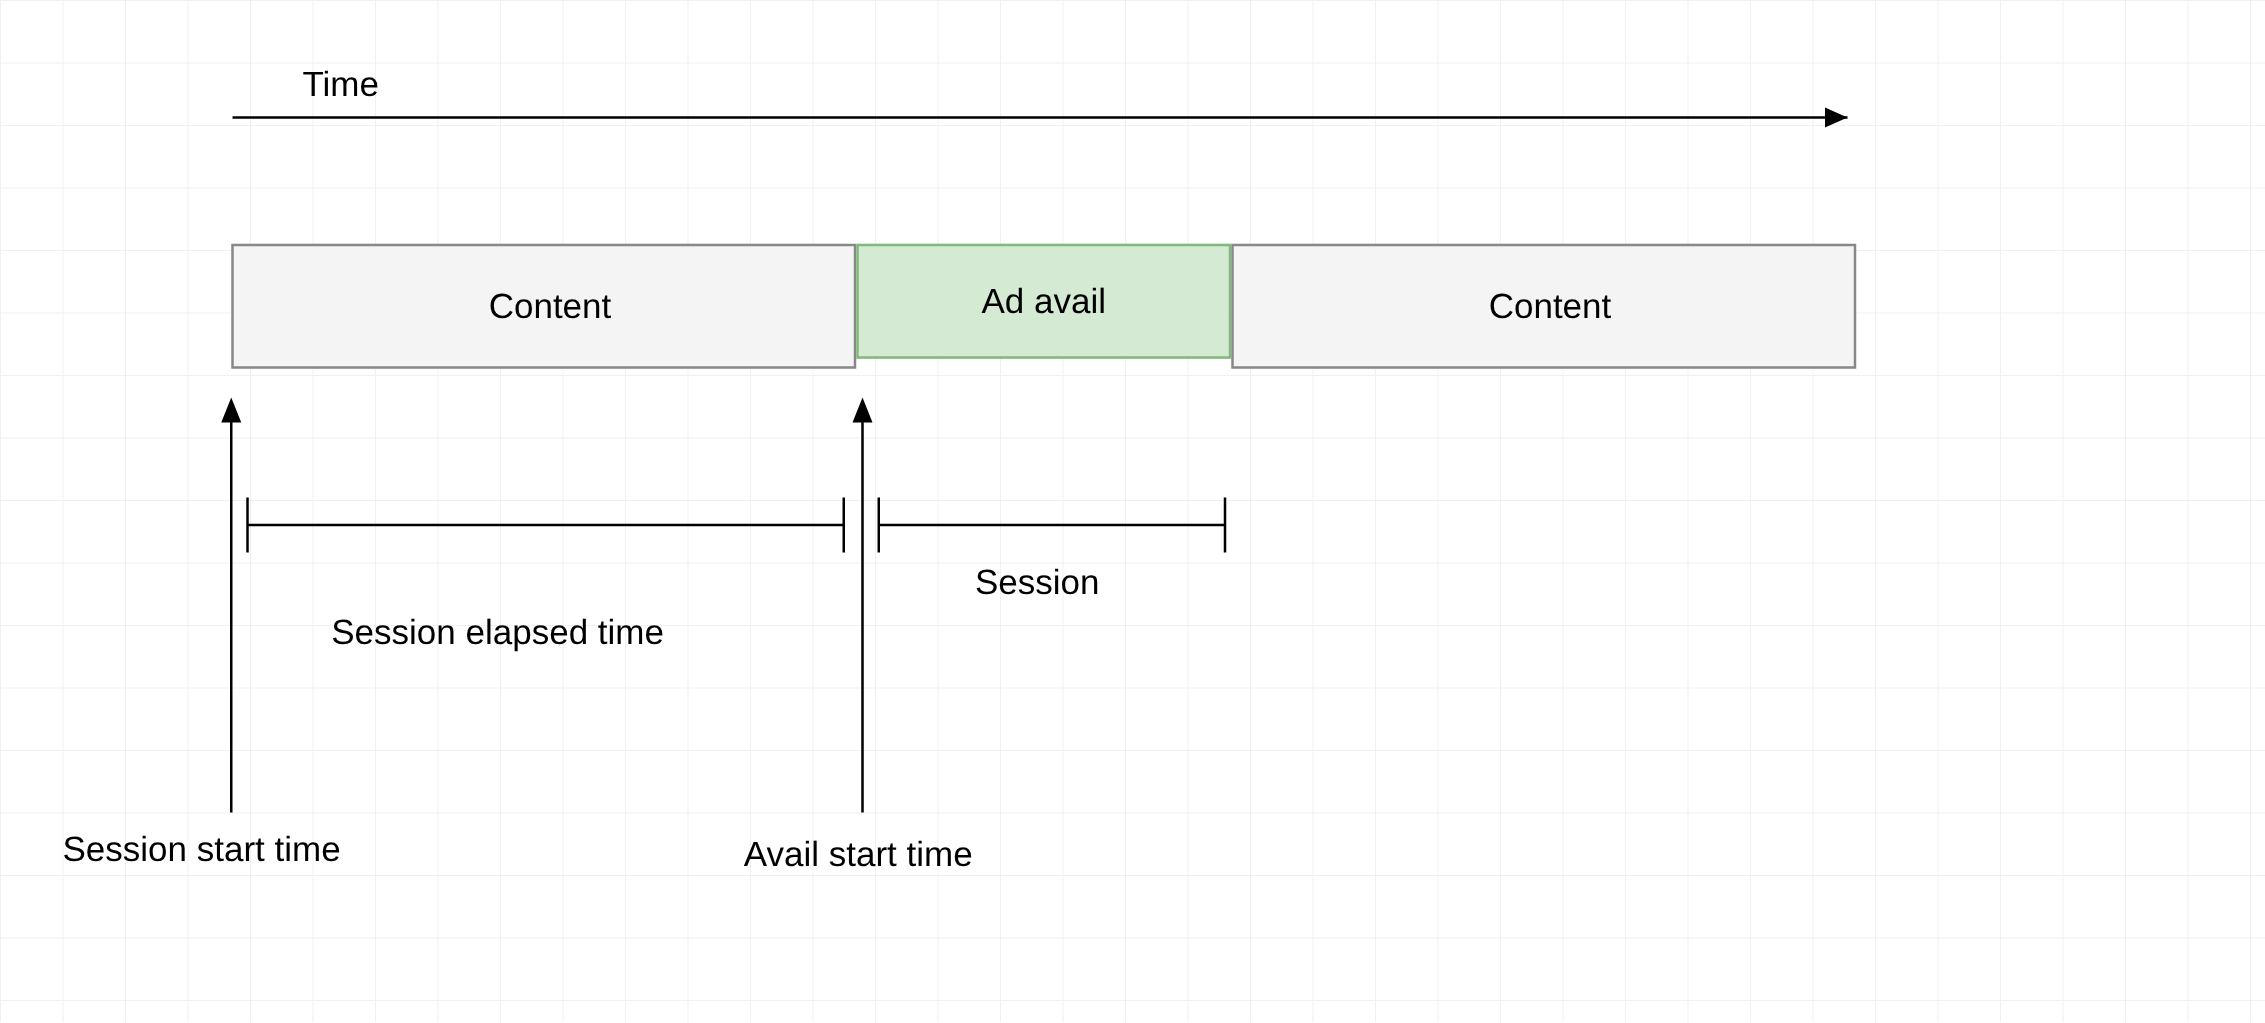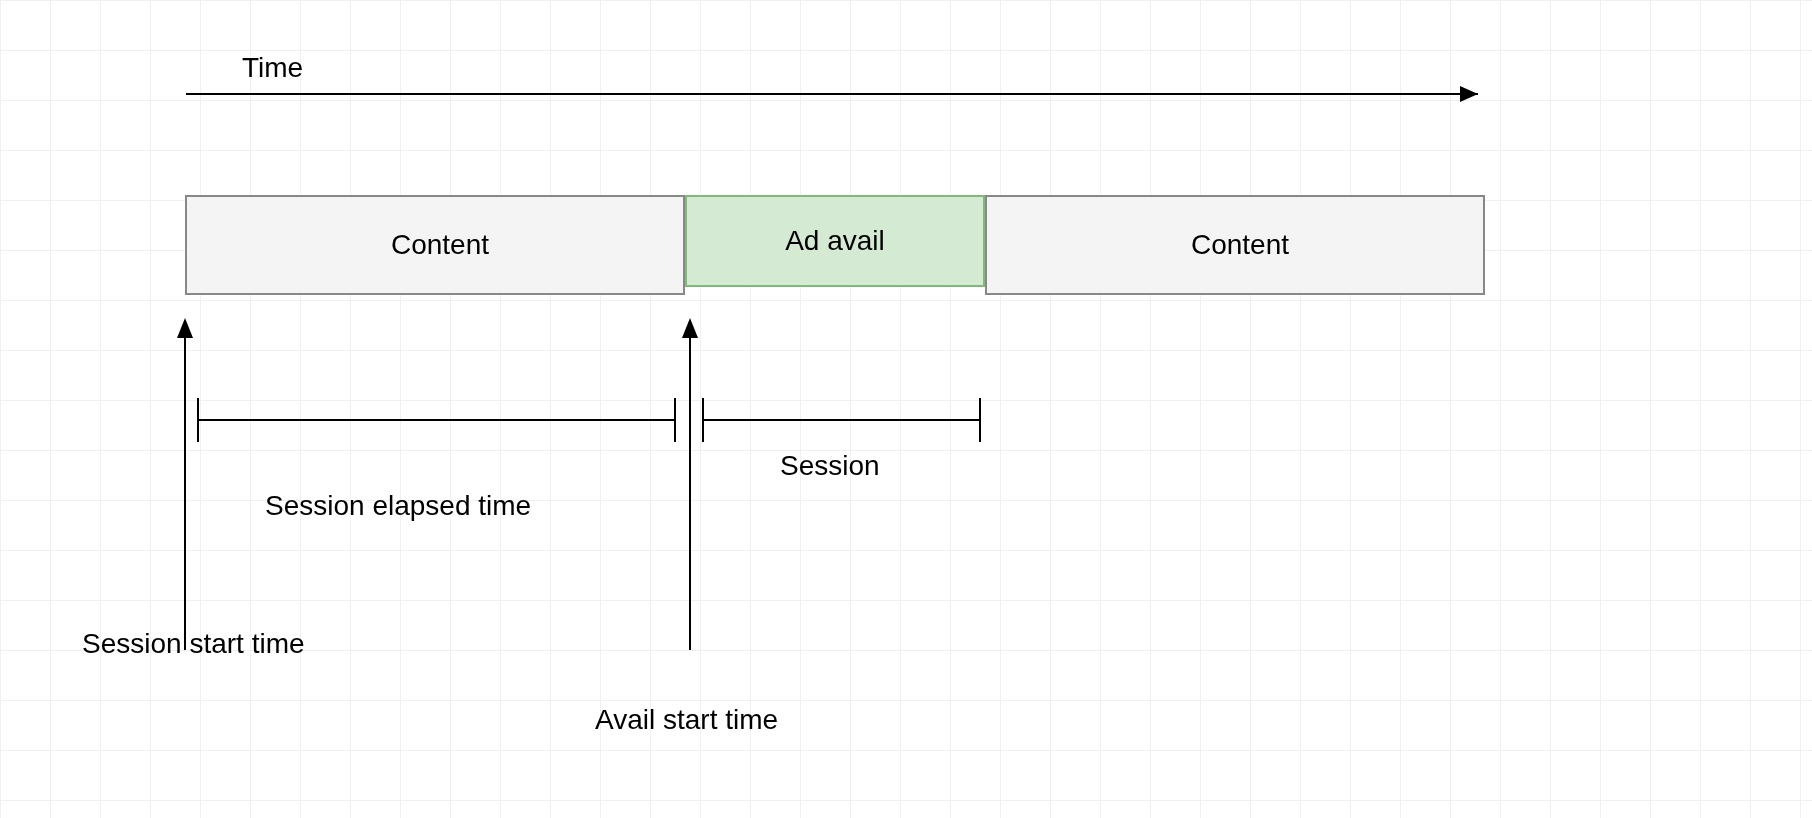--- a/index.html
+++ b/index.html
@@ -76,23 +76,23 @@
   </div>
 
   <div class="block content-block" style="left:985px; top:195px; width:500px; height:100px;">
     <span>Content</span>
   </div>
 
   <div class="label" style="left:265px; top:450px;margin-top:40px;">Session elapsed time</div>
 
   <div class="label" style="left:780px; top:450px;">Session</div>
 
-  <div class="label" style="left:50px; top:628px;margin-left:32px;">Session start time</div>
+  <div class="label" style="left:50px; top:664px;">Session start time</div>
 
-  <div class="label" style="left:595px; top:704px;">Avail start time</div>
+  <div class="label" style="left:595px; top:668px;">Avail start time</div>
 
 </div>
 
 <svg viewBox="0 0 1812 818">
 
   <line x1="186" y1="94" x2="1478" y2="94" stroke="#000" stroke-width="2"></line>
   <polygon points="1478,94 1460,86 1460,102" fill="#000"></polygon>
 
   <line x1="185" y1="650" x2="185" y2="332" stroke="#000" stroke-width="2"></line>
   <polygon points="185,318 177,338 193,338" fill="#000"></polygon>

